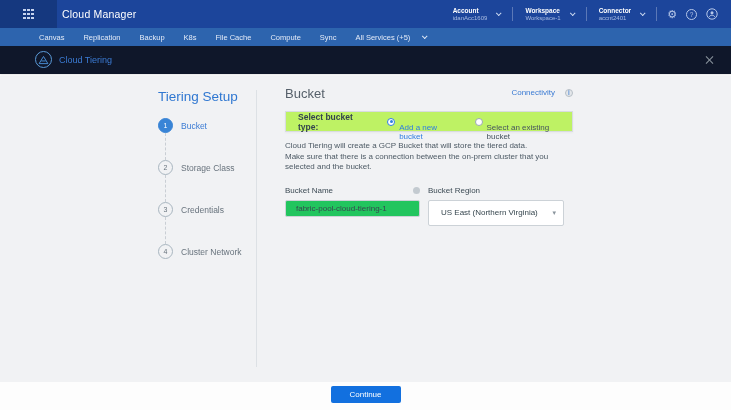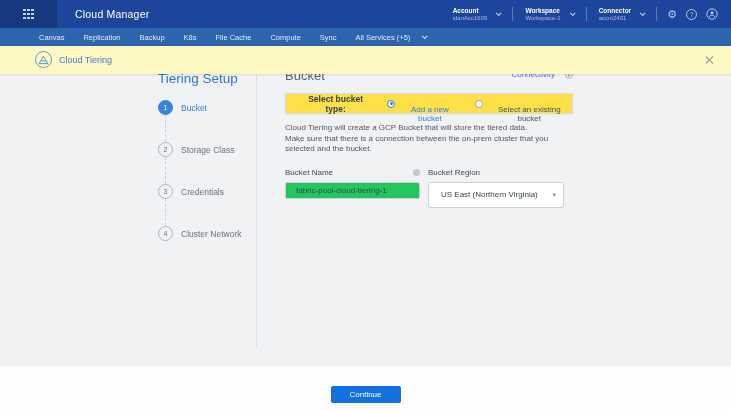--- a/index.html
+++ b/index.html
@@ -7,68 +7,68 @@
   body {
     position:relative; overflow:hidden; background:#fdfdfd;
     font-family:"Liberation Sans", sans-serif; -webkit-font-smoothing:antialiased;
   }
 
   
   .header { position:absolute; top:0; left:0; width:731px; height:28px; background:#1c459b; display:flex; align-items:center; }
   .grid-box { width:57px; height:28px; background:#15387f; display:flex; align-items:center; justify-content:center; cursor:pointer; flex:none; }
   .grid-icon { display:grid; grid-template-columns:repeat(3,2.5px); grid-template-rows:repeat(3,2.5px); gap:1.5px; }
   .grid-icon i { background:#c6d3ee; }
-  .app-title { color:#ffffff; font-size:10.5px; letter-spacing:.2px; margin-left:18px;text-align:center; }
+  .app-title { color:#ffffff; font-size:10.5px; letter-spacing:.2px; margin-left:5px;text-align:center; }
   .header-right { position:absolute; right:13px; top:0; height:28px; display:flex; align-items:center; }
   .hmenu { display:flex; align-items:center; gap:9px; cursor:pointer; padding:0 2px; }
   .hm-label { color:#ffffff; font-size:6.5px; font-weight:bold; line-height:8px; }
   .hm-value { color:#a9bce2; font-size:6px; line-height:7px; }
   .chev { width:4px; height:4px; border-right:1px solid #cfdcf3; border-bottom:1px solid #cfdcf3; transform:rotate(45deg) translateY(-1px); display:inline-block; }
   .vsep { width:1px; height:14px; background:rgba(255,255,255,.28); margin:0 10px; }
   .hicon { color:#b6c7e8; display:flex; align-items:center; justify-content:center; cursor:pointer; margin-left:9px; }
   .gear-glyph { font-size:11px; line-height:11px; }
   .ring { width:11px; height:11px; border:1px solid #b6c7e8; border-radius:50%; font-size:6.5px; display:flex; align-items:center; justify-content:center; }
 
   
   .navbar { position:absolute; top:28px; left:0; width:731px; height:18px; background:#2d64ae; display:flex; align-items:center; padding-left:39px; gap:19px; }
   .nav-item { color:#e3ebf8; font-size:7.5px; cursor:pointer; white-space:nowrap; }
   .nav-all { display:flex; align-items:center; gap:12px; }
   .nav-all .chev { border-color:#e3ebf8; }
 
   
-  .servicebar { position:absolute; top:46px; left:0; width:731px; height:28px; background:#fef9c3; box-shadow:0 1px 2px rgba(0,0,0,.10); z-index:2; }
+  .servicebar { position:absolute; top:46px; left:0; width:731px; height:28px; background:#0f172a; box-shadow:0 1px 2px rgba(0,0,0,.10); z-index:2; }
   .svc-circle { position:absolute; left:35px; top:5px; width:17px; height:17px; border:1px solid #5b9bd8; border-radius:50%; display:flex; align-items:center; justify-content:center; }
   .svc-title { position:absolute; left:59px; top:9px; color:#3b7bd3; font-size:9px; }
   .close-x { position:absolute; right:17px; top:9px; width:10px; height:10px; cursor:pointer; }
   .close-x::before, .close-x::after { content:""; position:absolute; left:4.5px; top:0; width:1px; height:10px; background:#8a949d; }
   .close-x::before { transform:rotate(45deg); }
   .close-x::after { transform:rotate(-45deg); }
 
   
-  .content { position:absolute; top:58px; left:0; width:731px; height:308px; background:#f1f2f4; }
+  .content { position:absolute; top:76px; left:0; width:731px; height:308px; background:#f1f2f4; }
   .vdivider { position:absolute; left:256px; top:14px; width:1px; height:277px; background:#dde1e5; }
 
   
   .wizard { position:absolute; left:158px; top:13px; }
   .wizard-title { color:#2f77d1; font-size:13.5px; margin-bottom:14px; }
   .step { display:flex; align-items:center; gap:8px; cursor:pointer; }
   .step-circle { width:15px; height:15px; border-radius:50%; border:1px solid #a9b6c0; color:#68737d; font-size:7px; display:flex; align-items:center; justify-content:center; flex:none; }
   .step.active .step-circle { background:#3984d6; border-color:#3984d6; color:#ffffff; }
   .step-label { font-size:8.5px; color:#68737d; }
   .step.active .step-label { color:#3b7bd3; }
   .connector { width:0; height:27px; border-left:1px dashed #c9ced4; margin-left:7px; }
 
   
   .main { position:absolute; left:285px; top:10px; width:288px; }
   .main-head { display:flex; justify-content:space-between; align-items:flex-start; }
   .main-title { color:#56606a; font-size:13px; font-weight:normal; }
   .connectivity { display:flex; align-items:center; gap:10px; cursor:pointer; margin-top:2px; }
   .connectivity span { color:#3b7bd3; font-size:8px; }
   .info-ring { width:8px; height:8px; border-radius:50%; border:1px solid #b7bfc6; background:#e4e7ea; color:#9aa4ad; font-size:5px; display:flex; align-items:center; justify-content:center; }
-  .card { margin-top:10px; height:21px; background:#fde047; border:1px solid #d8dce0; box-shadow:0 1px 2px rgba(0,0,0,.04); display:flex; align-items:center; padding-left:12px; gap:14px;text-align:center; }
+  .card { margin-top:10px; height:21px; background:#bef264; border:1px solid #d8dce0; box-shadow:0 1px 2px rgba(0,0,0,.04); display:flex; align-items:center; padding-left:12px; gap:14px; }
   .card-label { font-size:8.5px; font-weight:bold; color:#33434e; }
   .radio-opt { display:flex; align-items:center; gap:4px; cursor:pointer; }
   .radio { width:8px; height:8px; border-radius:50%; border:1px solid #9aa7b2; position:relative; flex:none; background:#fff; }
   .radio.sel { border-color:#2f7de1; }
   .radio.sel::after { content:""; position:absolute; left:1.5px; top:1.5px; width:3px; height:3px; background:#2f7de1; border-radius:50%; }
   .radio-label { font-size:8px; color:#45535e;margin-top:20px; }
   .radio-opt.sel .radio-label { color:#2f7de1; }
   .desc { margin-top:9px; font-size:8px; line-height:10.5px; color:#4c5964; }
   .fields { margin-top:13px; display:flex; gap:8px; }
   .field { width:135px; }

